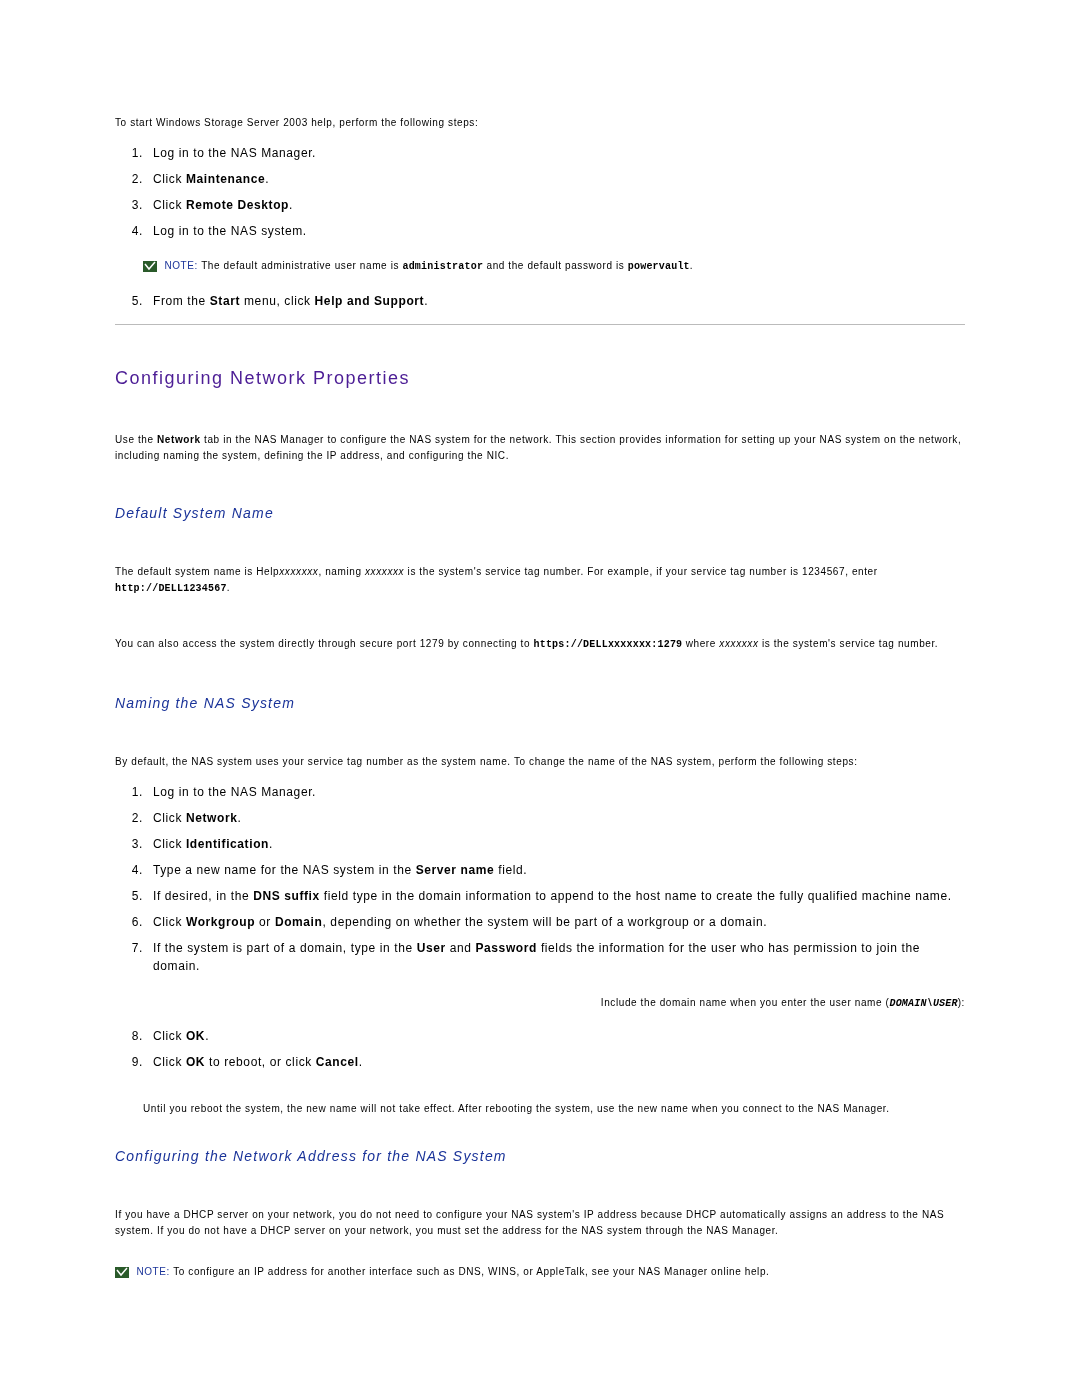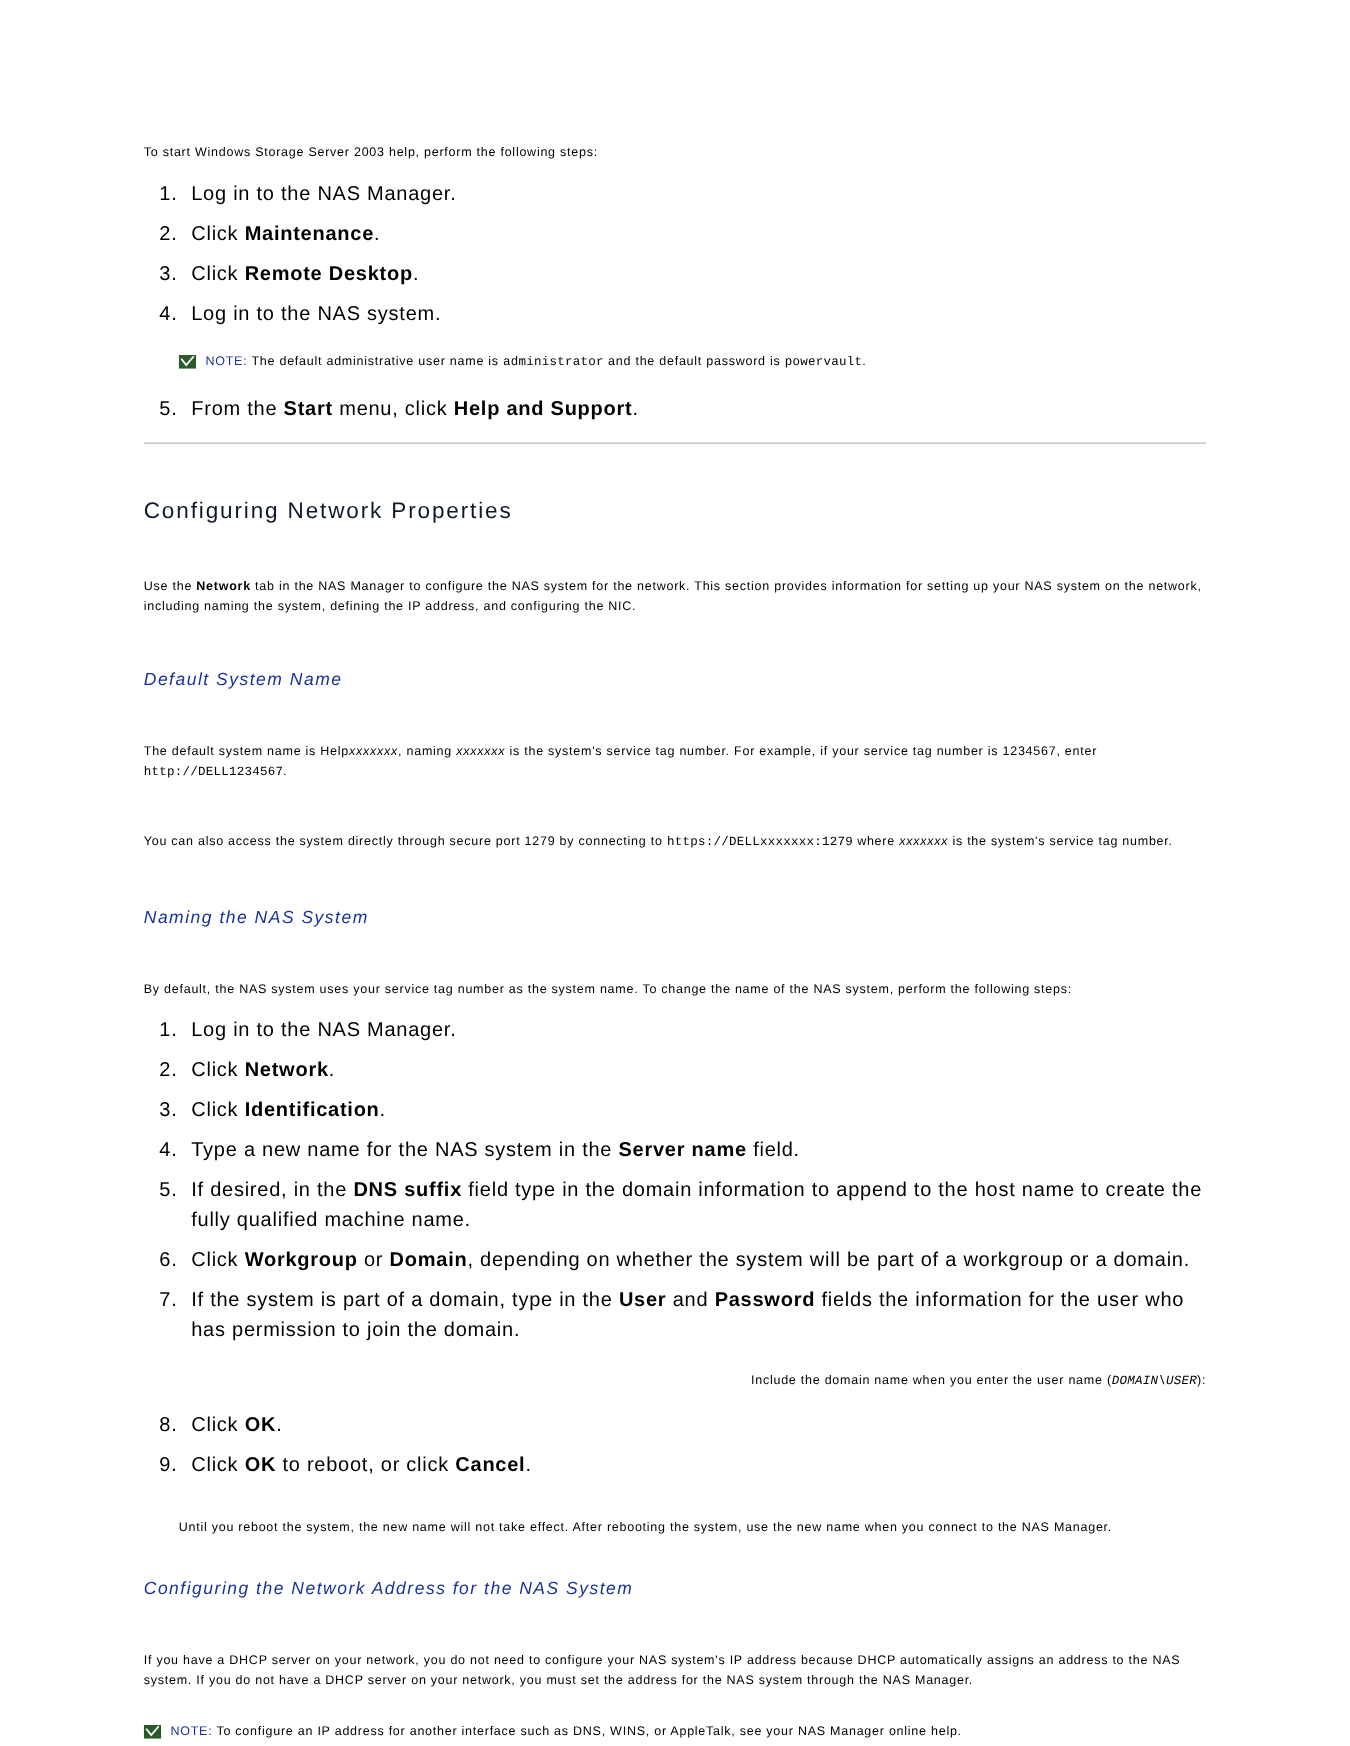--- a/index.html
+++ b/index.html
@@ -20,52 +20,53 @@
   .intro {
     margin-bottom: 14px;
   }
   ol {
     margin: 0 0 14px 0;
     padding-left: 32px;
   }
   ol li {
     padding-left: 6px;
     margin-bottom: 8px;
-    font-size: 16px;
+    font-size: 12px;
   }
   .note-block {
     margin: 18px 0 18px 28px;
   }
   .note-icon {
     display: inline-block;
     vertical-align: middle;
     width: 14px;
     height: 11px;
     margin-right: 4px;
   }
   .note-label {
     color: #1a3399;
   }
   code, .mono {
     font-family: "Courier New", monospace;
     font-size: 10px;
     letter-spacing: 0.2px;
+    font-weight: bold;
   }
   em, .italic {
     font-style: italic;
   }
   hr {
     border: none;
     border-top: 1px solid #bbb;
     margin: 8px 0 40px 0;
   }
   h2 {
     font-family: Verdana, Arial, sans-serif;
     font-weight: normal;
-    color: #0f172a;
+    color: #4c1d95;
     font-size: 18px;
     letter-spacing: 1.5px;
     margin: 0 0 40px 0;
   }
   h3 {
     font-family: Verdana, Arial, sans-serif;
     font-weight: normal;
     color: #1a3399;
     font-size: 14px;
     letter-spacing: 1.2px;

